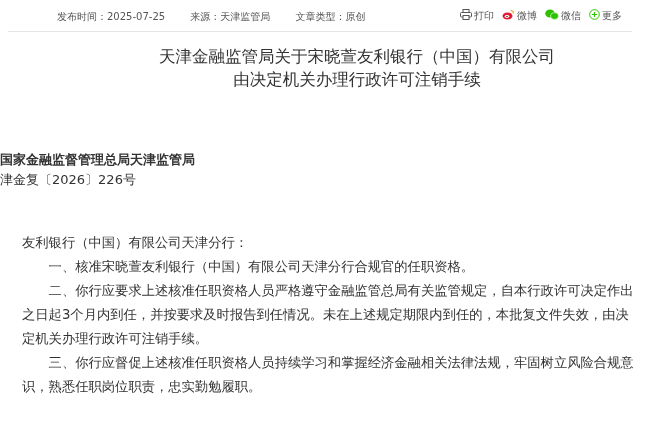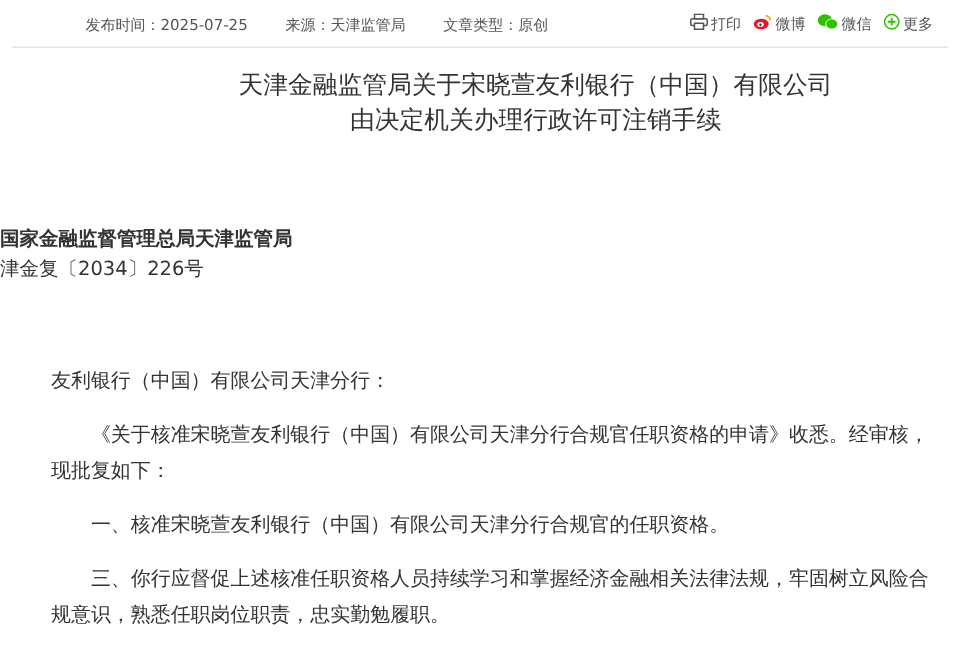--- a/index.html
+++ b/index.html
@@ -33,21 +33,21 @@
   }
   .issuer {
     position: absolute; left: 0; top: 150px; width: 650px; text-align: left;
     font-size: 13px; line-height: 20px; color: #333333;
   }
   .issuer .org { font-weight: bold; }
   .body-text {
     position: absolute; left: 22px; top: 231px; width: 612px;
     font-size: 13.3px; line-height: 24px; color: #333333;
   }
-  .body-text p { margin: 12px; }
+  .body-text p { margin: 0; }
   .indent { text-indent: 2em; }
 </style>
 </head>
 <body>
 
 <div class="meta-bar">
   <div class="meta-left">
     <span>发布时间：2025-07-25</span>
     <span>来源：天津监管局</span>
     <span>文章类型：原创</span>
@@ -90,21 +90,21 @@
 
 <div class="divider"></div>
 
 <div class="title">
   <div>天津金融监管局关于宋晓萱友利银行（中国）有限公司</div>
   <div>由决定机关办理行政许可注销手续</div>
 </div>
 
 <div class="issuer">
   <div class="org">国家金融监督管理总局天津监管局</div>
-  <div>津金复〔2034〕226号</div>
+  <div>津金复〔2026〕226号</div>
 </div>
 
 <div class="body-text">
   <p>友利银行（中国）有限公司天津分行：</p>
-  <p class="indent">《关于核准宋晓萱友利银行（中国）有限公司天津分行合规官任职资格的申请》收悉。经审核，现批复如下：</p>
   <p class="indent">一、核准宋晓萱友利银行（中国）有限公司天津分行合规官的任职资格。</p>
+  <p class="indent">二、你行应要求上述核准任职资格人员严格遵守金融监管总局有关监管规定，自本行政许可决定作出之日起3个月内到任，并按要求及时报告到任情况。未在上述规定期限内到任的，本批复文件失效，由决定机关办理行政许可注销手续。</p>
   <p class="indent">三、你行应督促上述核准任职资格人员持续学习和掌握经济金融相关法律法规，牢固树立风险合规意识，熟悉任职岗位职责，忠实勤勉履职。</p>
 </div>
 
 </body></html>

